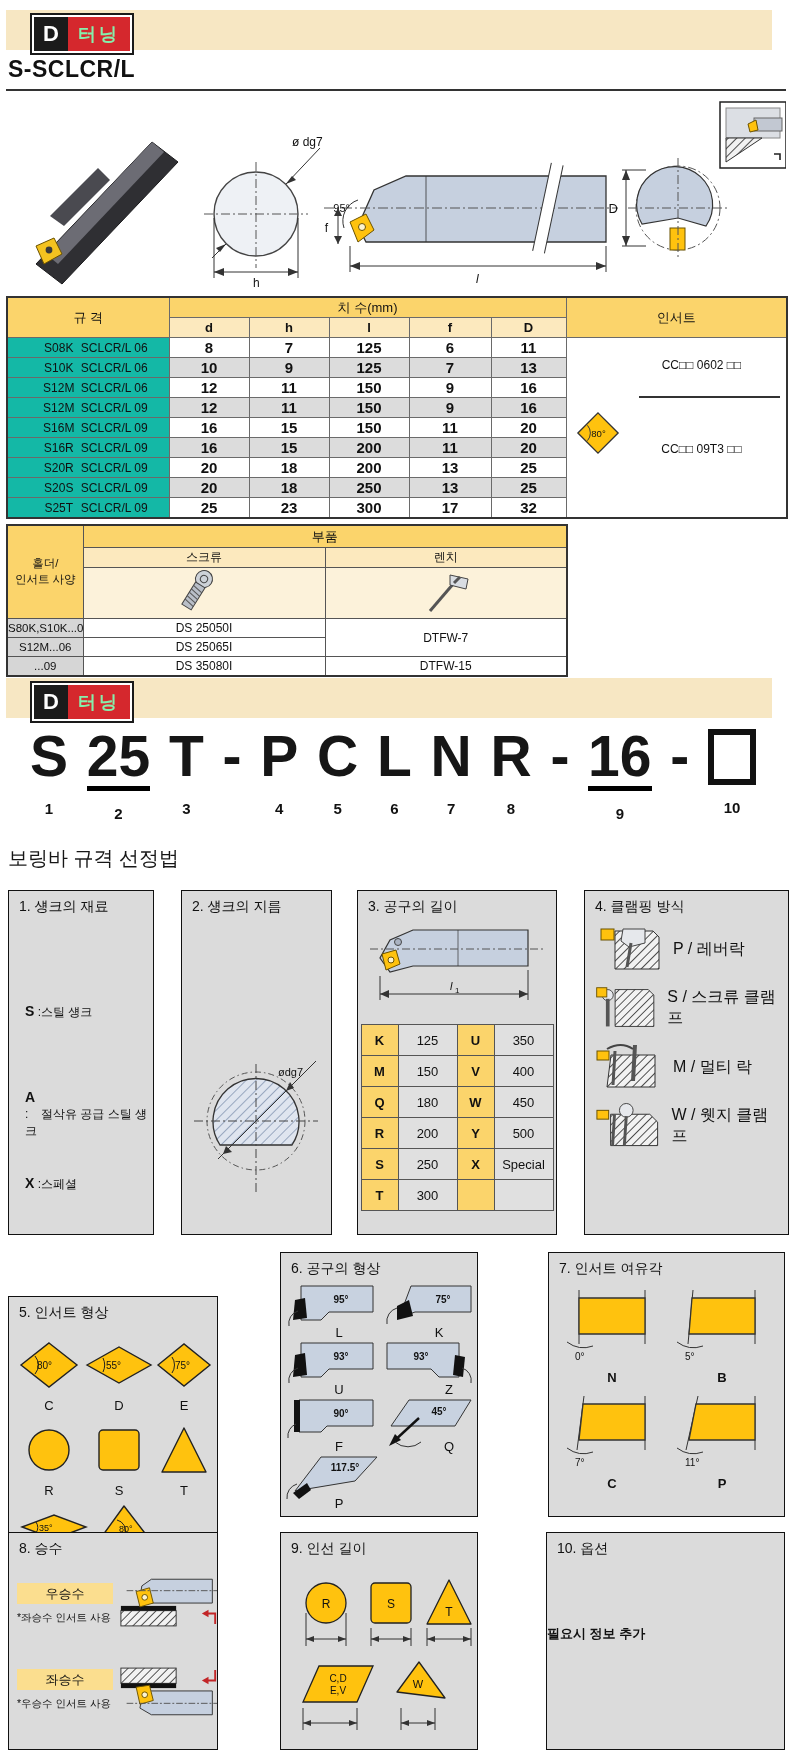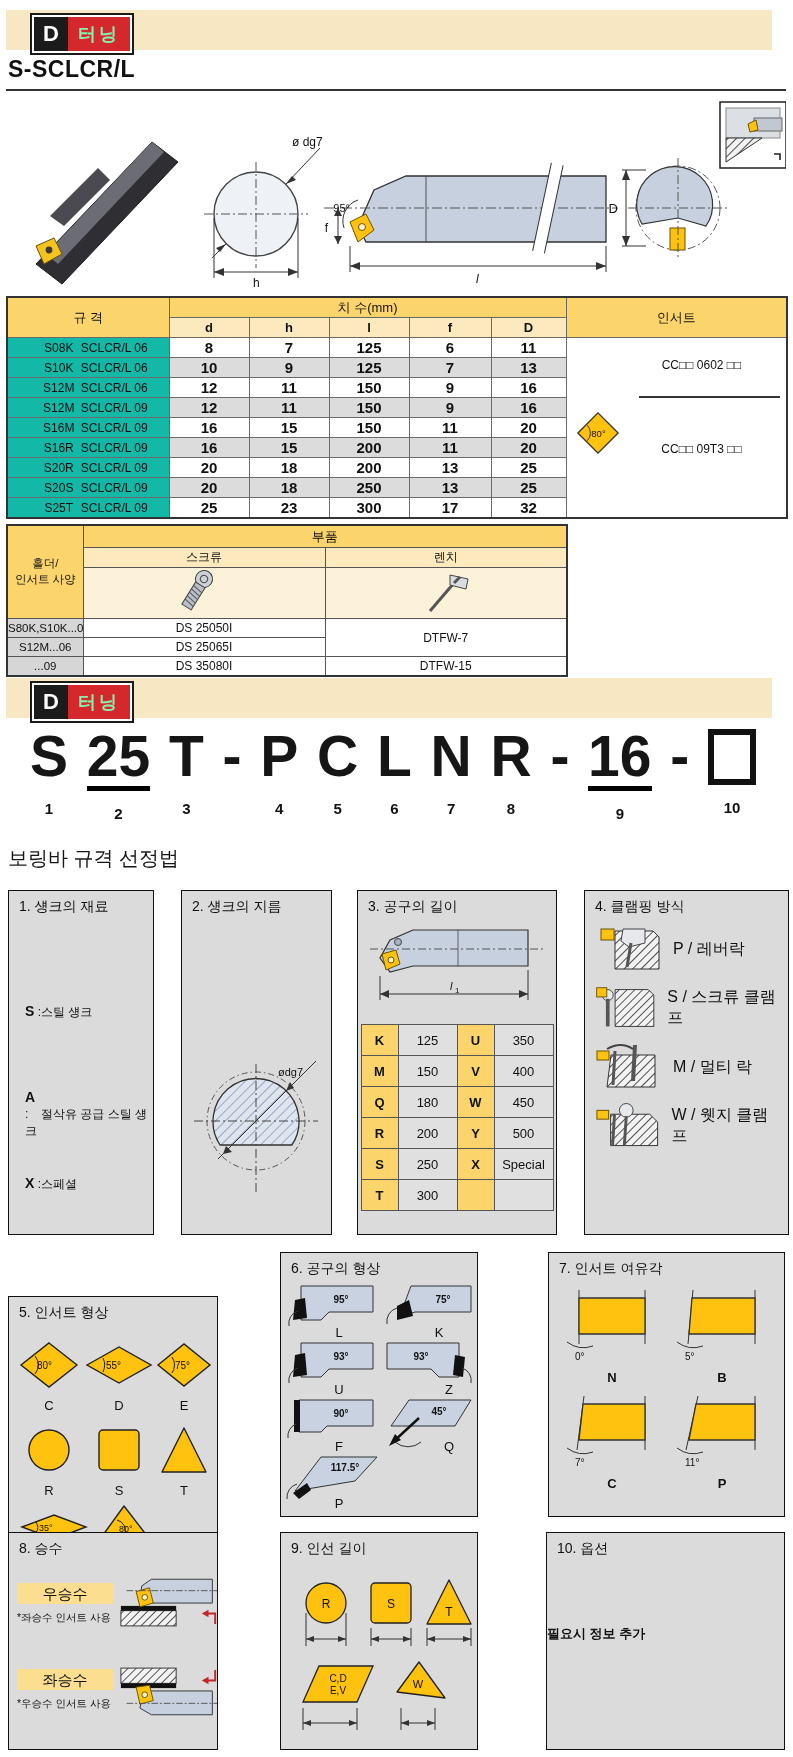--- a/index.html
+++ b/index.html
@@ -78,21 +78,21 @@
   .b3-table{margin:4px auto 0;border-collapse:collapse;font-size:13px;}
   .b3-table td{border:1px solid #555;height:28px;text-align:center;}
   .b3-k{width:34px;background:#FBD46B;font-weight:bold;}
   .b3-v{width:56px;background:#E0E0E0;}
 
   .b4-item{display:flex;align-items:center;gap:8px;margin:7px 6px 0 8px;}
   .b4-label{font-size:16px;}
 
   .b8-block{position:absolute;left:8px;display:flex;align-items:center;gap:6px;}
   .b8-left{width:96px;}
-  .chip{background:#FBDE8F;height:21px;line-height:21px;text-align:center;font-size:15px;width:96px;}
+  .chip{background:#FBDE8F;height:21px;line-height:21px;text-align:center;font-size:13px;width:96px;font-family:Liberation Serif, serif;}
   .note{font-size:10.5px;margin-top:7px;}
 
   .b10-note{position:absolute;top:92px;width:100%;text-align:left;font-size:13px;font-weight:bold;}
 </style>
 </head>
 <body>
 
 <div id="page">
 
   <svg width="0" height="0" style="position:absolute">

